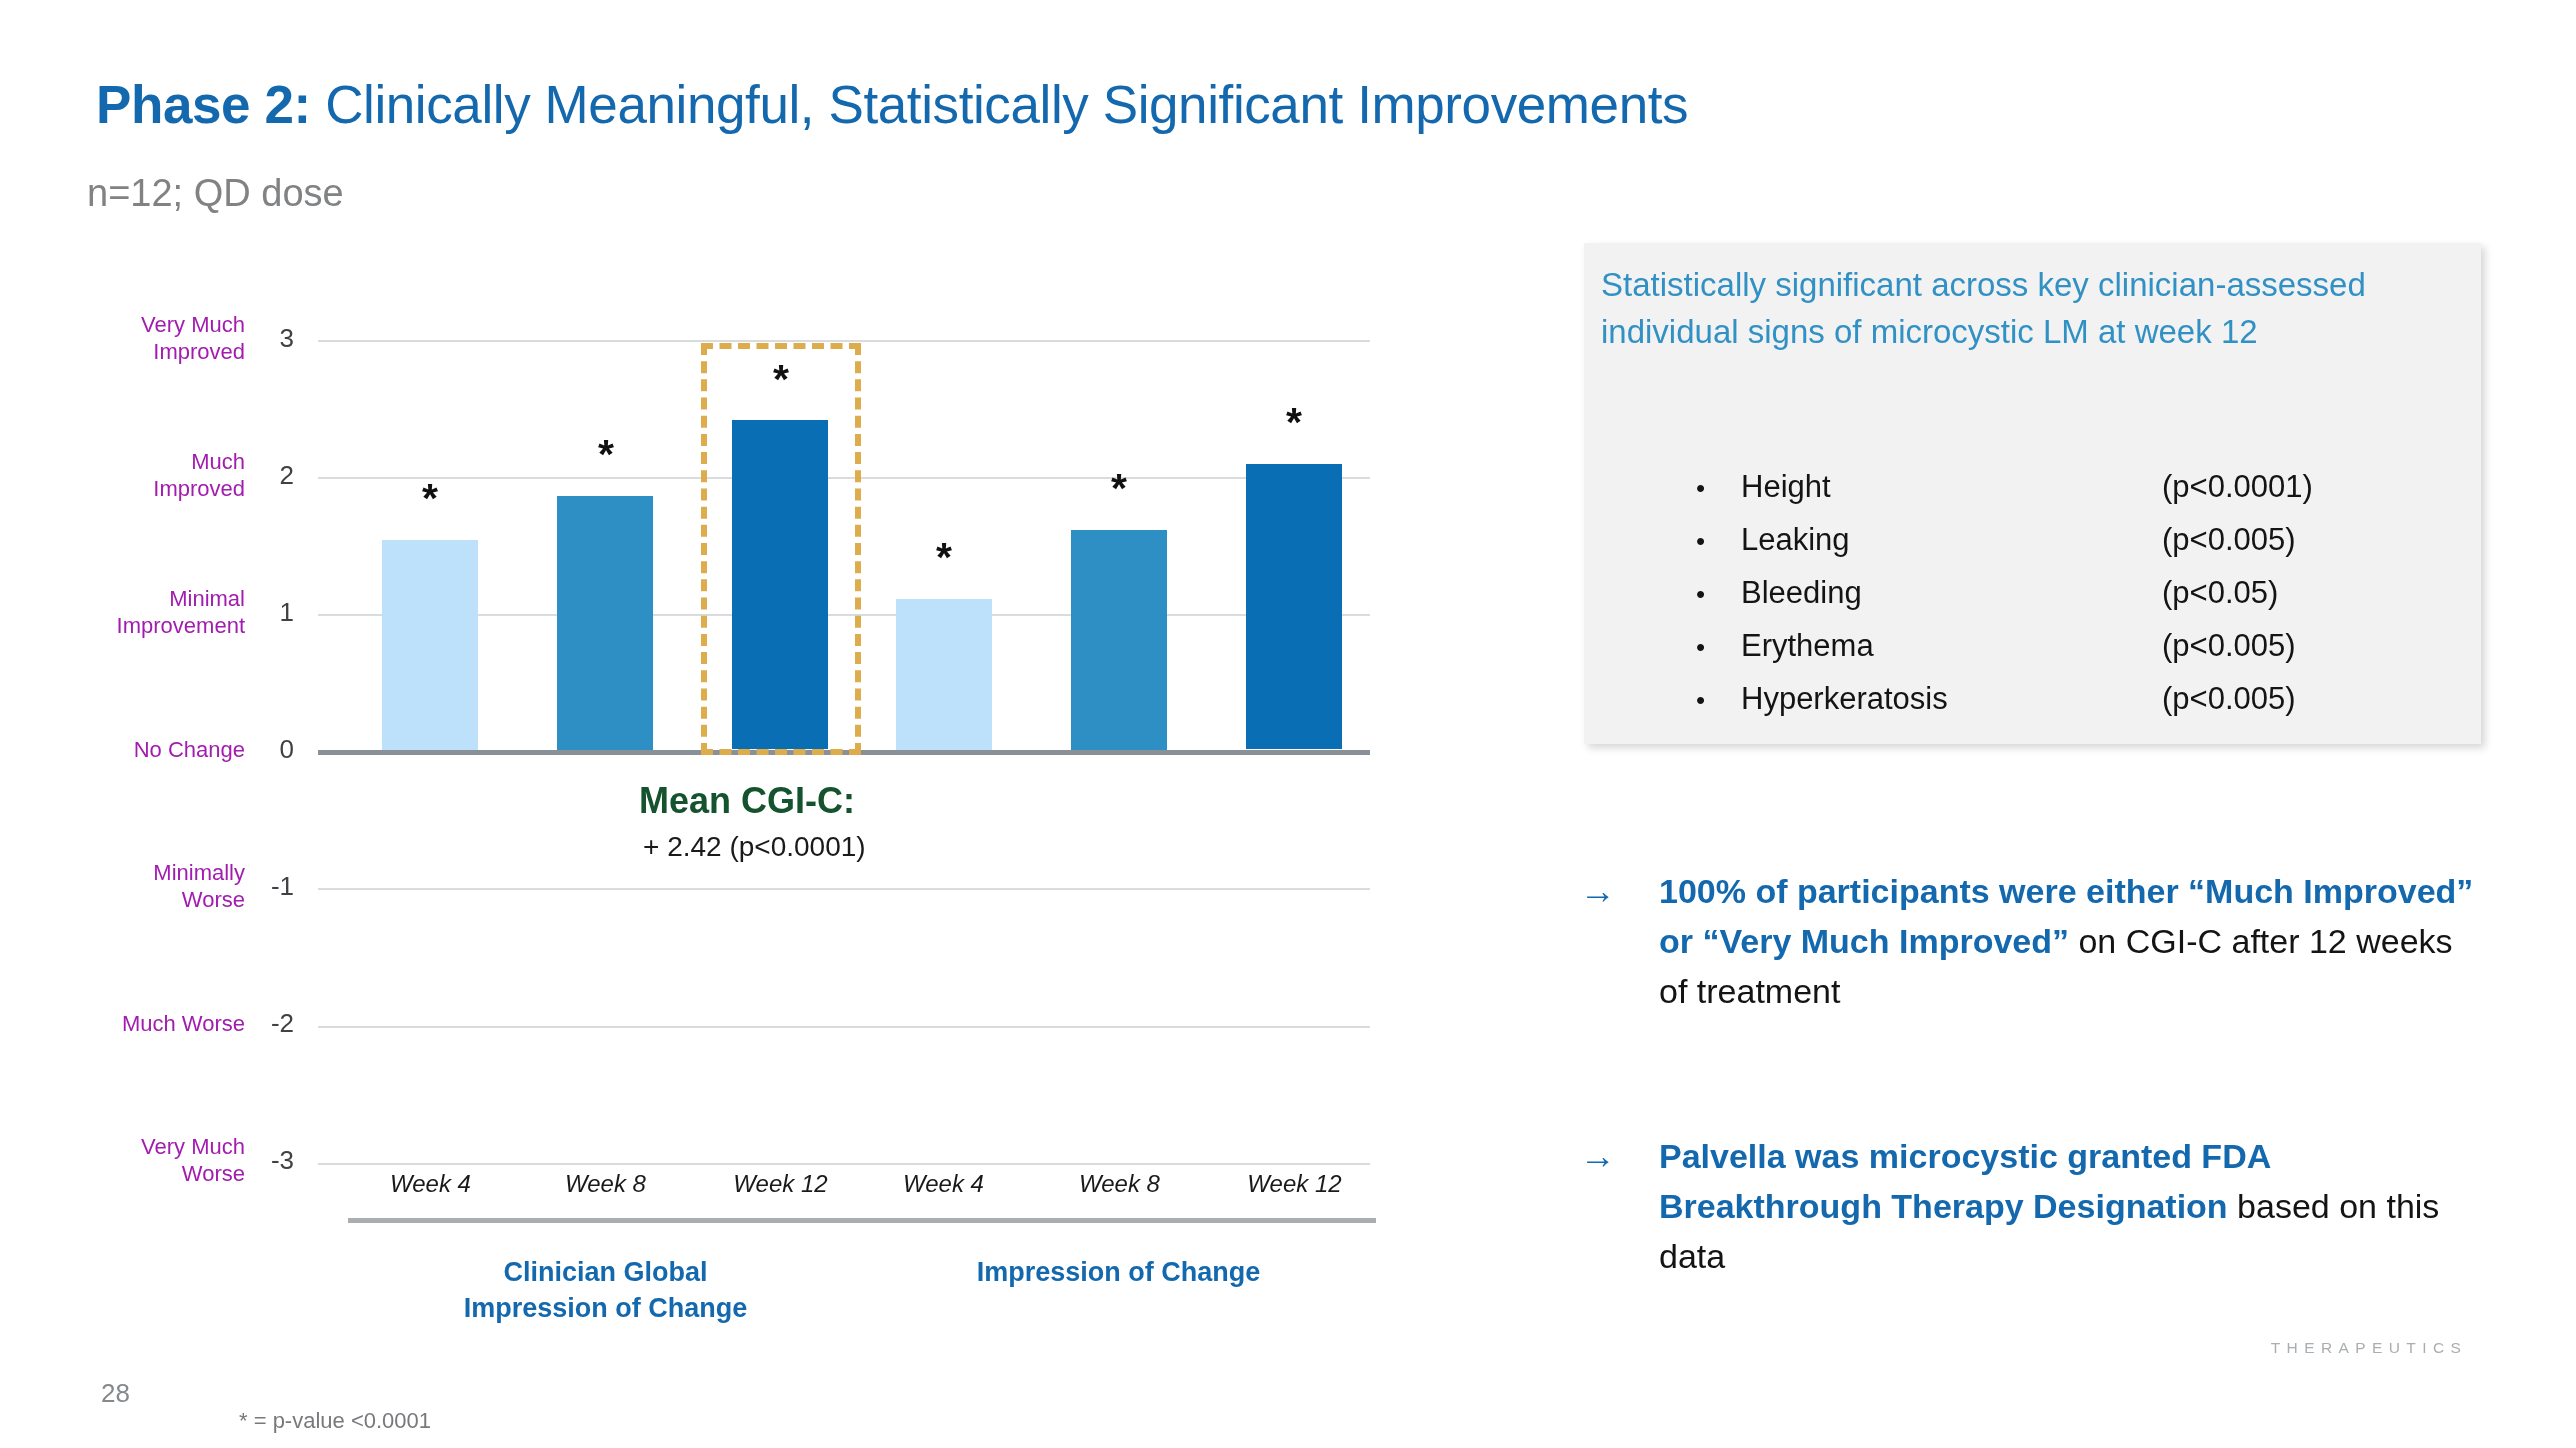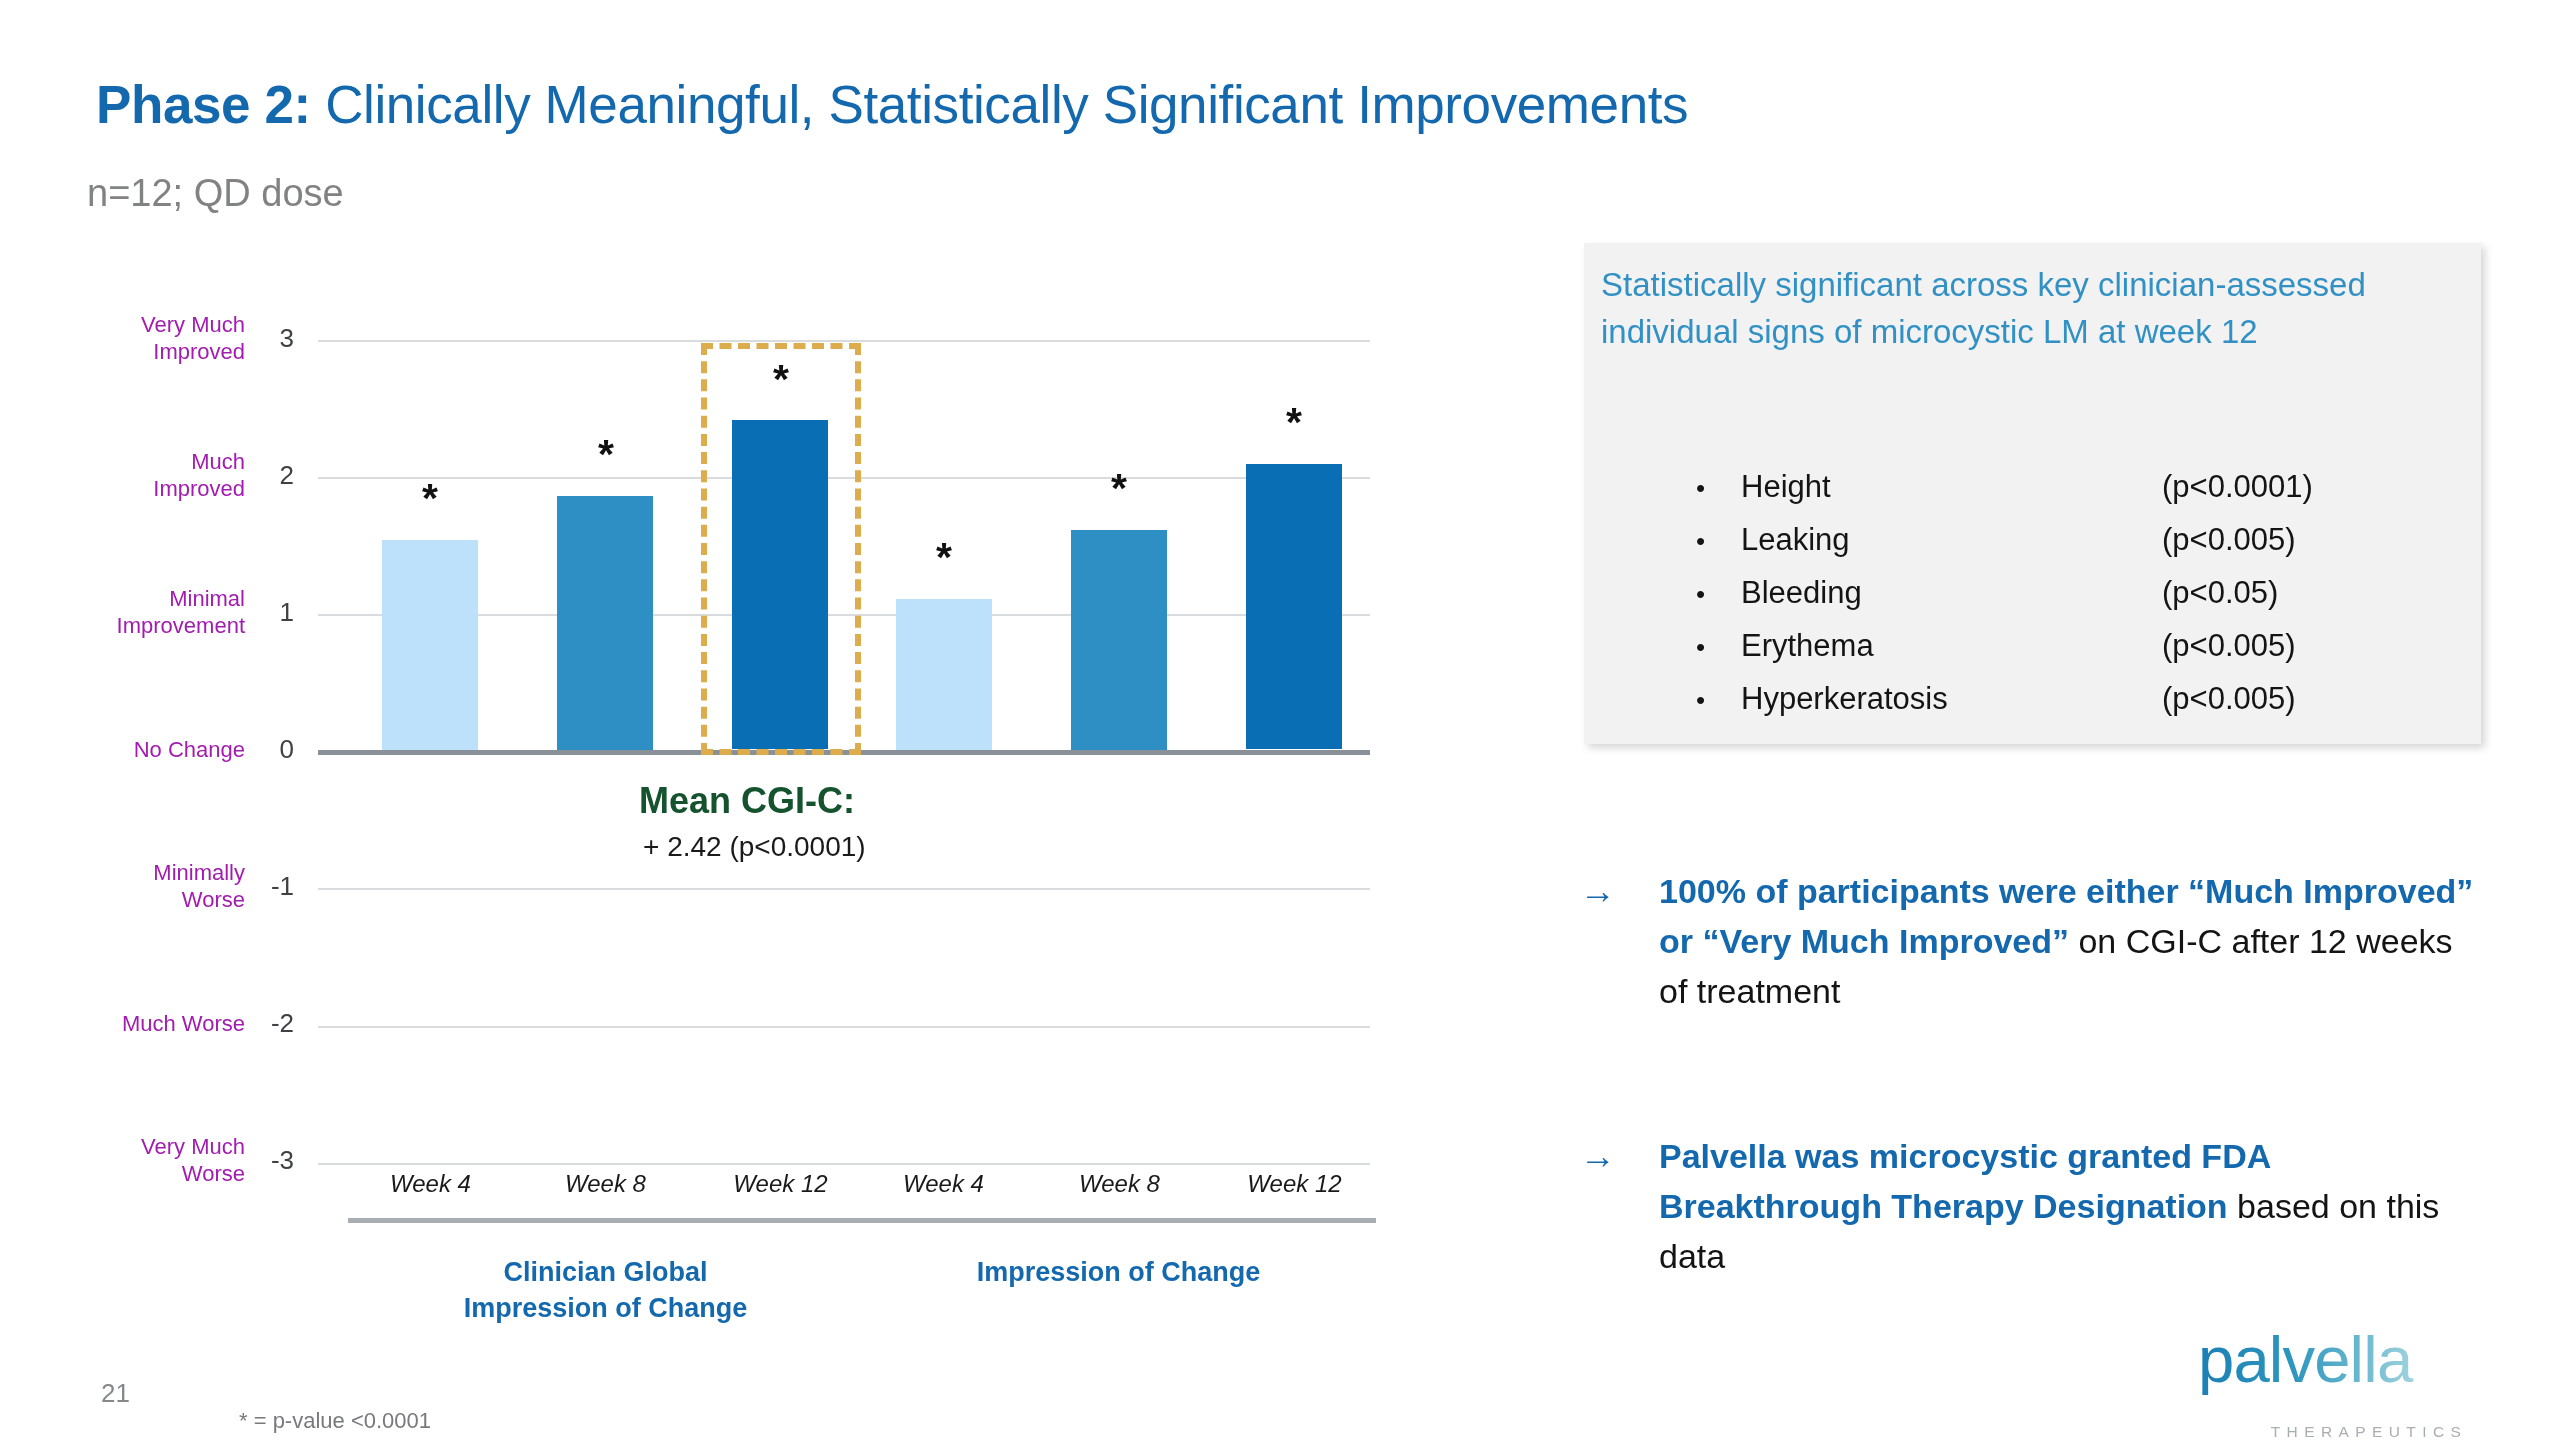--- a/index.html
+++ b/index.html
@@ -229,31 +229,19 @@
     <div class="arrow-item" style="left: 1580px; top: 867px;">
       <span class="arrow-glyph">→</span>
       <div class="arrow-text"><b>100% of participants were either “Much Improved” or “Very Much Improved”</b><span> on CGI-C after 12 weeks of treatment</span></div>
     </div>
     <div class="arrow-item" style="left: 1580px; top: 1132px;">
       <span class="arrow-glyph">→</span>
       <div class="arrow-text"><b>Palvella was microcystic granted FDA Breakthrough Therapy Designation</b><span> based on this data</span></div>
     </div>
   </div>
 
-<div id="page-number">21</div>
+<div id="page-number">28</div>
 <div id="footnote">* = p-value &lt;0.0001</div>
 
 <div id="logo">
-  <div id="logo-word">
-    <svg width="309" height="74" viewBox="0 0 360 86" style="font-size:72px">
-      <defs>
-        <linearGradient id="lg" x1="0" y1="0" x2="1" y2="0">
-          <stop offset="0%" stop-color="#1B7FB5"></stop>
-          <stop offset="45%" stop-color="#2E97BE"></stop>
-          <stop offset="100%" stop-color="#9FD3DE"></stop>
-        </linearGradient>
-      </defs>
-      <text x="0" y="62" font-family="Liberation Sans, sans-serif" font-size="76" font-weight="300" fill="url(#lg)" letter-spacing="-1">palvella</text>
-    </svg>
-  </div>
   <div id="logo-sub">THERAPEUTICS</div>
 </div>
 
 
 </body></html>

